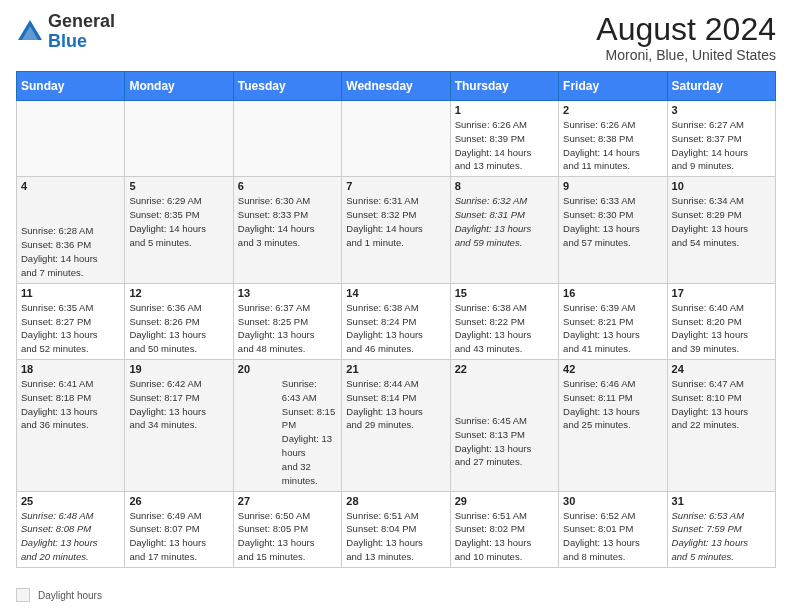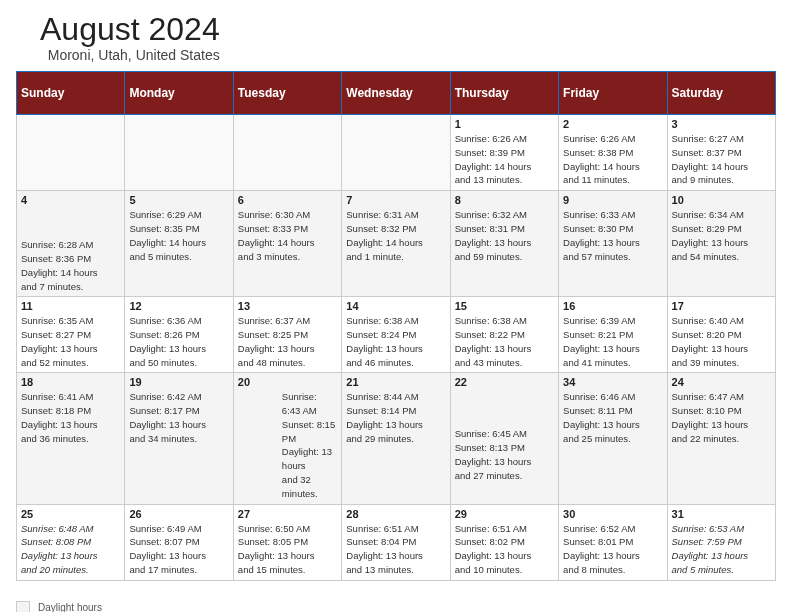--- a/index.html
+++ b/index.html
@@ -54,25 +54,25 @@
       color: #444;
     }
     .calendar {
       flex: 1;
       border: 1px solid #ccc;
       border-collapse: collapse;
       width: 100%;
       table-layout: fixed;
     }
     .calendar th {
-      background: #7f1d1d;
+      background: #3b82f6;
       color: #fff;
       font-size: 12px;
       font-weight: bold;
-      padding: 14px 4px;
+      padding: 7px 4px;
       text-align: left;
       border: 1px solid #1a6fbf;
     }
     .calendar td {
       border: 1px solid #ccc;
       vertical-align: top;
       padding: 3px 4px;
       font-size: 9.5px;
       color: #333;
       background: #fff;
@@ -109,23 +109,33 @@
       background: #f4f4f4;
       border: 1px solid #ccc;
       display: inline-block;
     }
   </style>
 </head>
 <body>
 
 <div class="page">
   <div class="header">
+    <div class="logo">
+      <svg class="logo-icon" viewBox="0 0 28 28">
+        <polygon points="14,2 26,22 2,22" fill="#1a6fbf"></polygon>
+        <polygon points="14,8 22,22 6,22" fill="#fff" opacity="0.3"></polygon>
+      </svg>
+      <div class="logo-text">
+        <span class="logo-general">General</span><br>
+        <span class="logo-blue">Blue</span>
+      </div>
+    </div>
     <div class="title-block">
       <div class="month-year">August 2024</div>
-      <div class="location">Moroni, Utah, United States</div>
+      <div class="location">Moroni, Blue, United States</div>
     </div>
   </div>
 
   <table class="calendar">
     <thead>
       <tr>
       <th>Sunday</th>
           <th>Monday</th>
           <th>Tuesday</th>
           <th>Wednesday</th>
@@ -186,21 +196,21 @@
           </td>
           <td>
             <span class="day-number">7</span>
             <div class="day-info" style="white-space: pre-line;">Sunrise: 6:31 AM
 Sunset: 8:32 PM
 Daylight: 14 hours
 and 1 minute.</div>
           </td>
           <td>
             <span class="day-number">8</span>
-            <div class="day-info" style="white-space: pre-line;">Sunrise: 6:32 AM
+            <div class="day-info" style="white-space: pre-line; font-style: italic;">Sunrise: 6:32 AM
 Sunset: 8:31 PM
 Daylight: 13 hours
 and 59 minutes.</div>
           </td>
           <td>
             <span class="day-number">9</span>
             <div class="day-info" style="white-space: pre-line;">Sunrise: 6:33 AM
 Sunset: 8:30 PM
 Daylight: 13 hours
 and 57 minutes.</div>
@@ -294,21 +304,21 @@
 and 29 minutes.</div>
           </td>
           <td>
             <span class="day-number">22</span>
             <div class="day-info" style="white-space: pre-line; margin-top: 39px;">Sunrise: 6:45 AM
 Sunset: 8:13 PM
 Daylight: 13 hours
 and 27 minutes.</div>
           </td>
           <td>
-            <span class="day-number">34</span>
+            <span class="day-number">42</span>
             <div class="day-info" style="white-space: pre-line;">Sunrise: 6:46 AM
 Sunset: 8:11 PM
 Daylight: 13 hours
 and 25 minutes.</div>
           </td>
           <td>
             <span class="day-number">24</span>
             <div class="day-info" style="white-space: pre-line;">Sunrise: 6:47 AM
 Sunset: 8:10 PM
 Daylight: 13 hours

